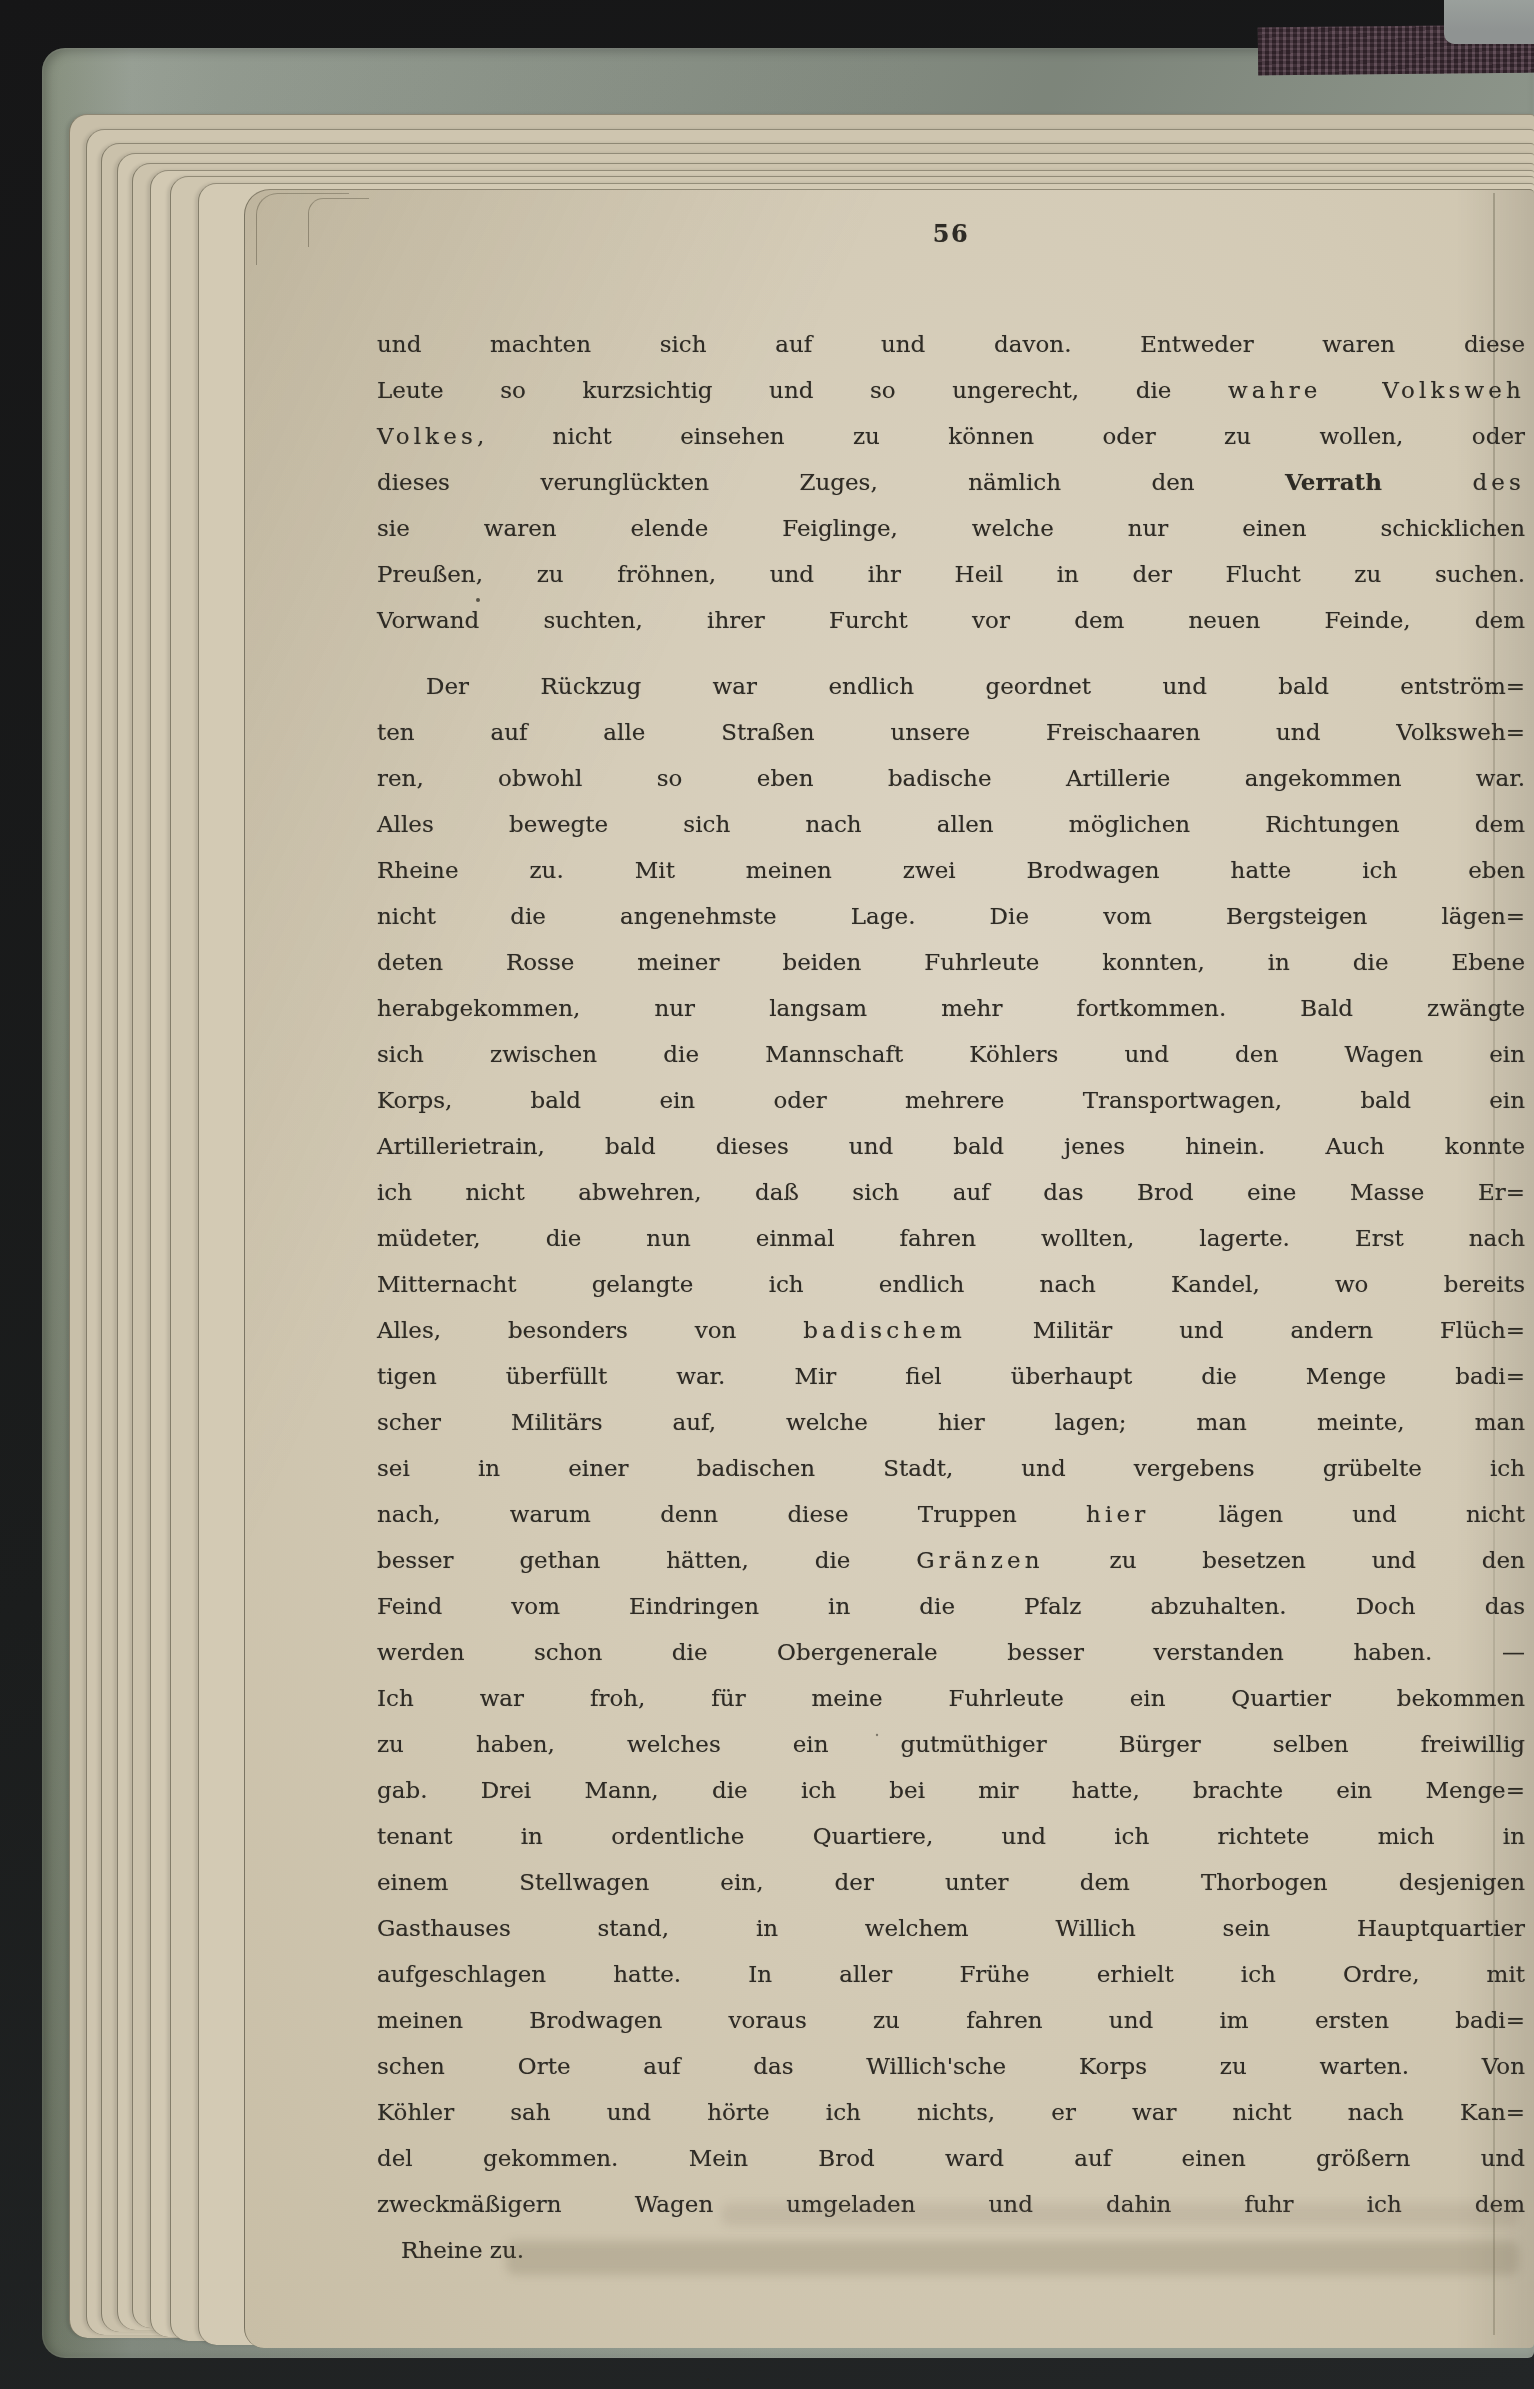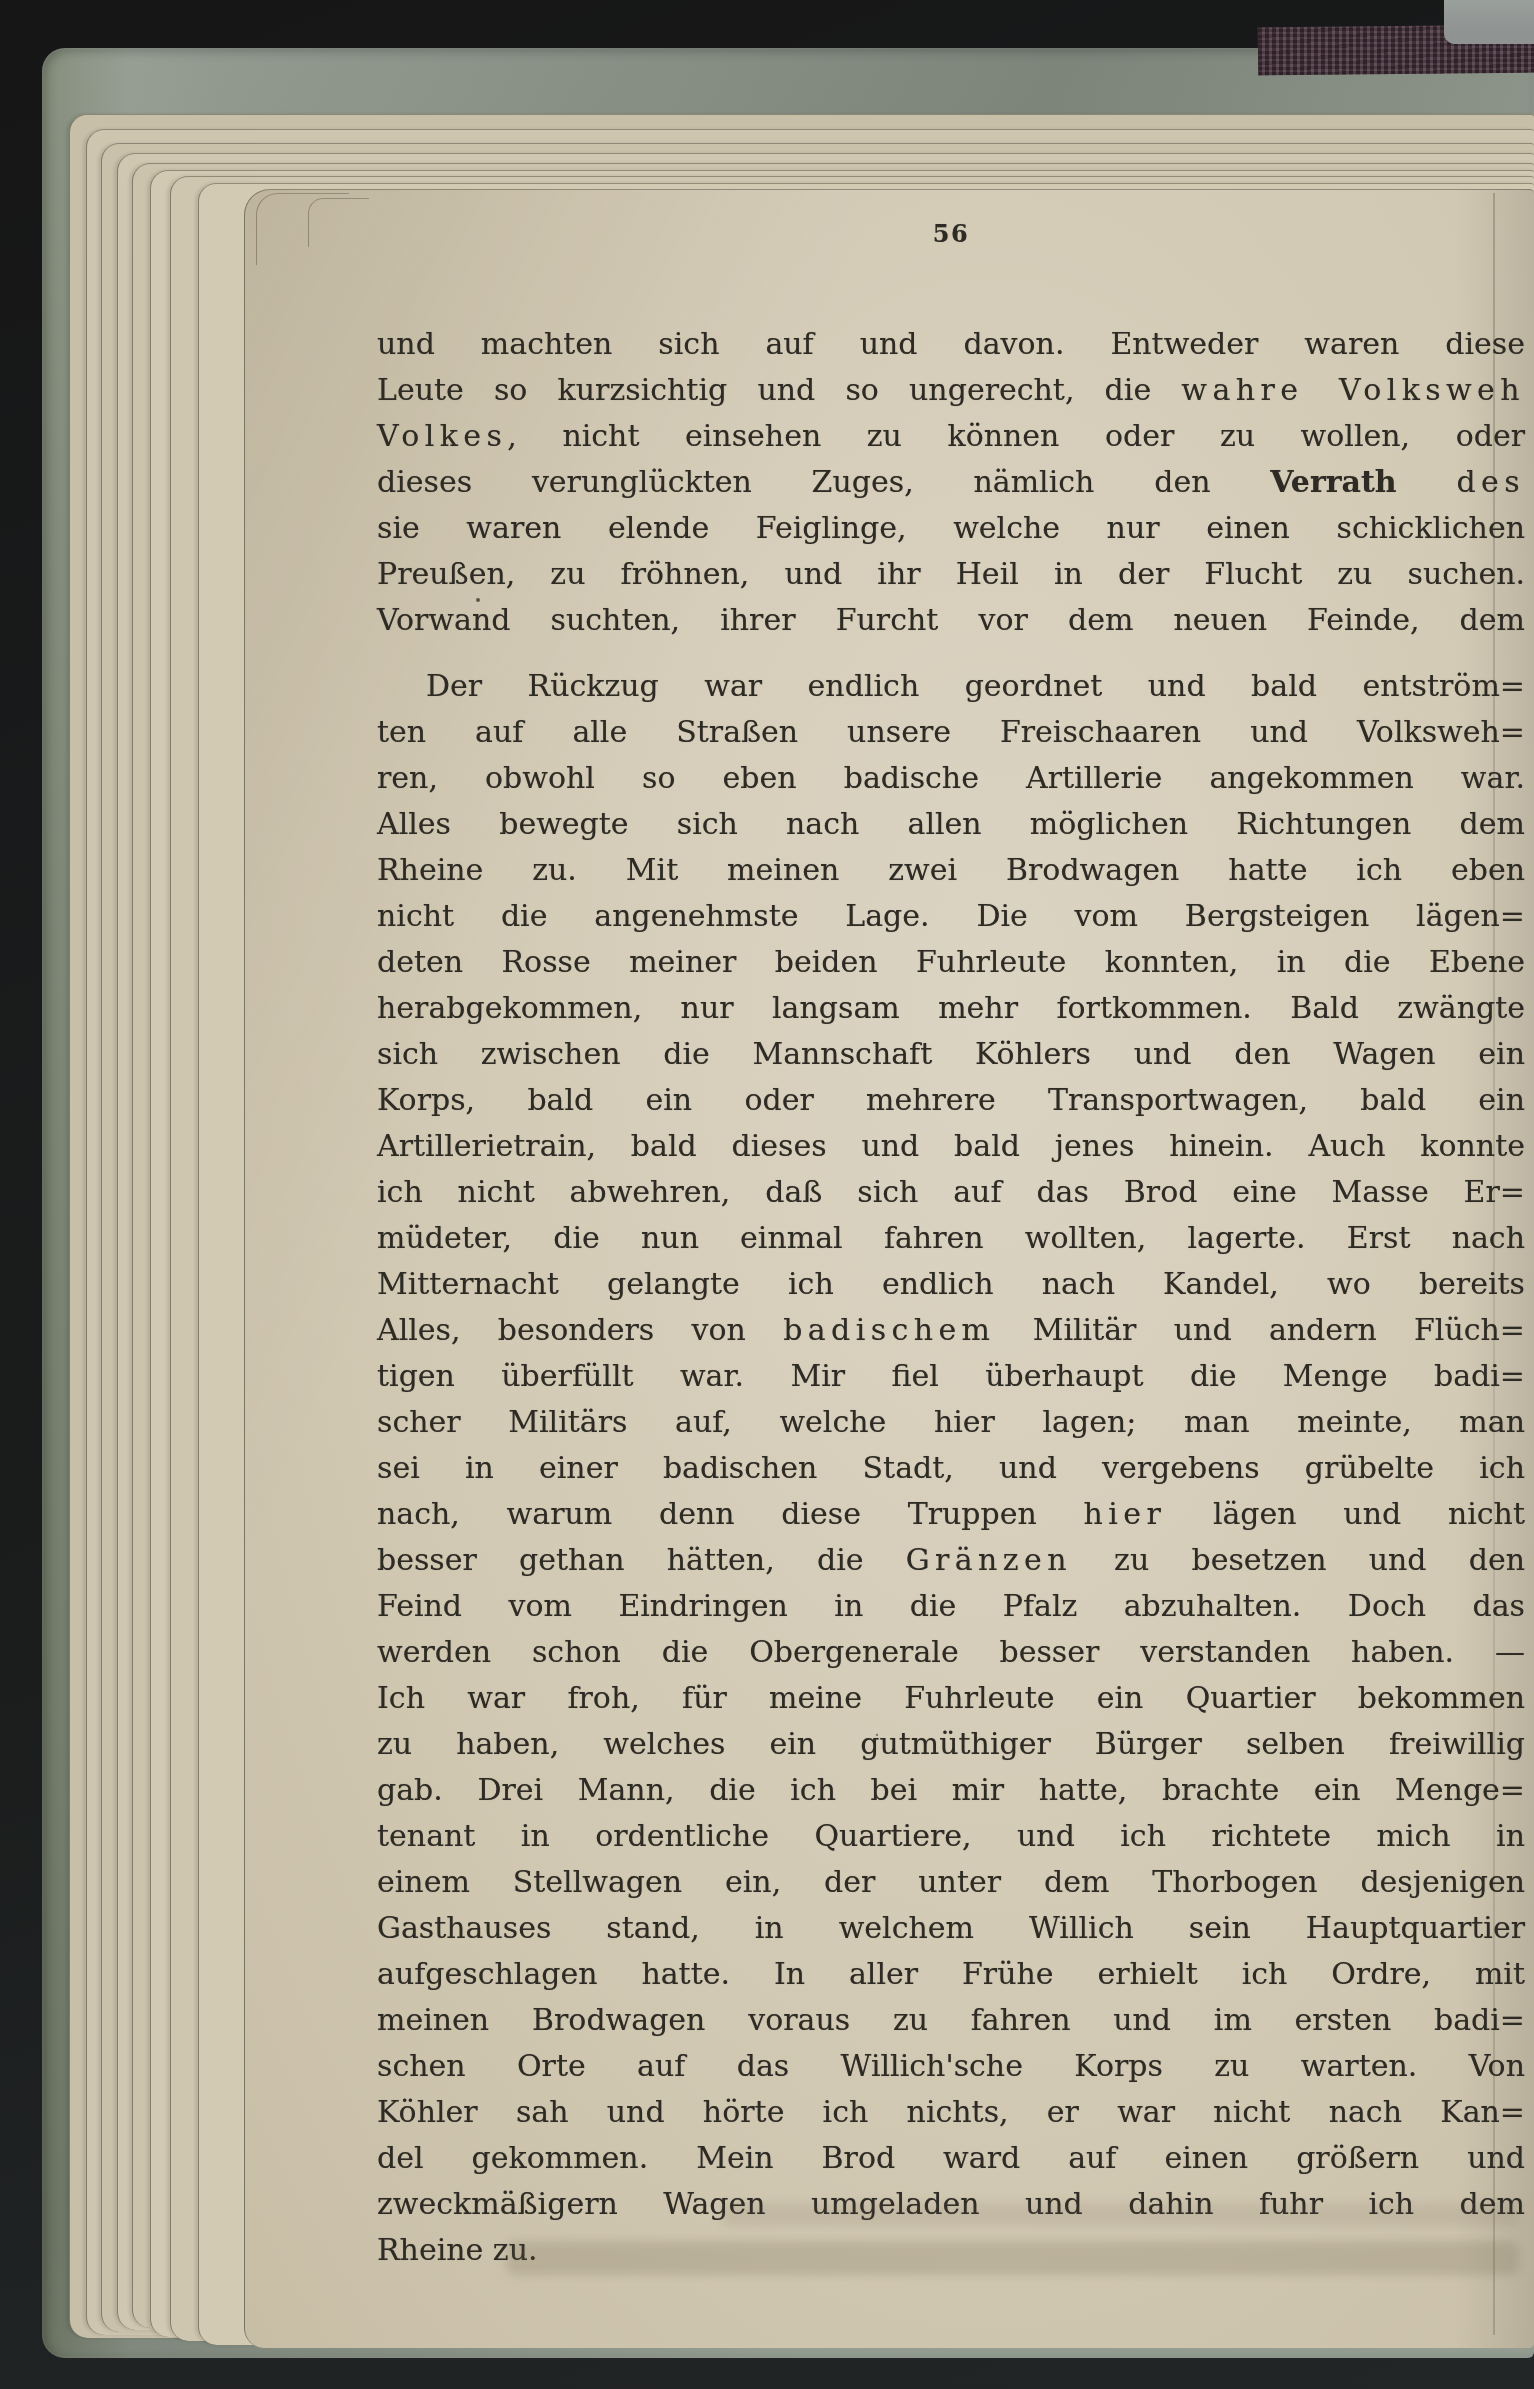--- a/index.html
+++ b/index.html
@@ -74,25 +74,25 @@
     background:linear-gradient(to bottom,rgba(95,90,70,0.35),rgba(95,90,70,0.15) 60%,rgba(95,90,70,0.30));
   }
   
   #page-number{
     position:absolute;left:377px;top:219px;width:1148px;
     text-align:center;font-size:24px;font-weight:bold;letter-spacing:1.5px;
     color:var(--ink-color);text-shadow:0 0 0.8px rgba(46,43,37,0.45);
   }
   #text-block{
     position:absolute;left:377px;top:321px;width:1148px;
-    font-size:30px;line-height:46px;color:var(--ink-color);
+    font-size:23px;line-height:46px;color:var(--ink-color);
     text-shadow:0 0 0.8px rgba(46,43,37,0.40);
   }
   .line{text-align:justify;text-align-last:justify;height:46px;overflow:visible;}
-  .line.no-just{text-align-last:left;}
+  .line.no-just{text-align-last:left;margin-left:24px;}
   .line.indent{text-indent:49px;margin-top:20px;}
   .line .b{font-weight:bold;}
   .line .sp{letter-spacing:0.18em;}
   
   .smudge{position:absolute;background:rgba(104,94,72,0.20);filter:blur(4.6px);border-radius:9.2px;}
   .sm1{left:506px;top:2241px;width:1013px;height:34px;}
   .sm2{left:721px;top:2203px;width:798px;height:23px;background:rgba(104,94,72,0.12);}
   .speck{position:absolute;width:3.8px;height:3.8px;border-radius:50%;background:rgba(40,38,30,0.7);
     box-shadow:399px 1135px 0 -0.8px rgba(40,38,30,0.5), -92px 491px 0 -1.5px rgba(40,38,30,0.4),
                230px 1780px 0 -0.8px rgba(40,38,30,0.45);}

